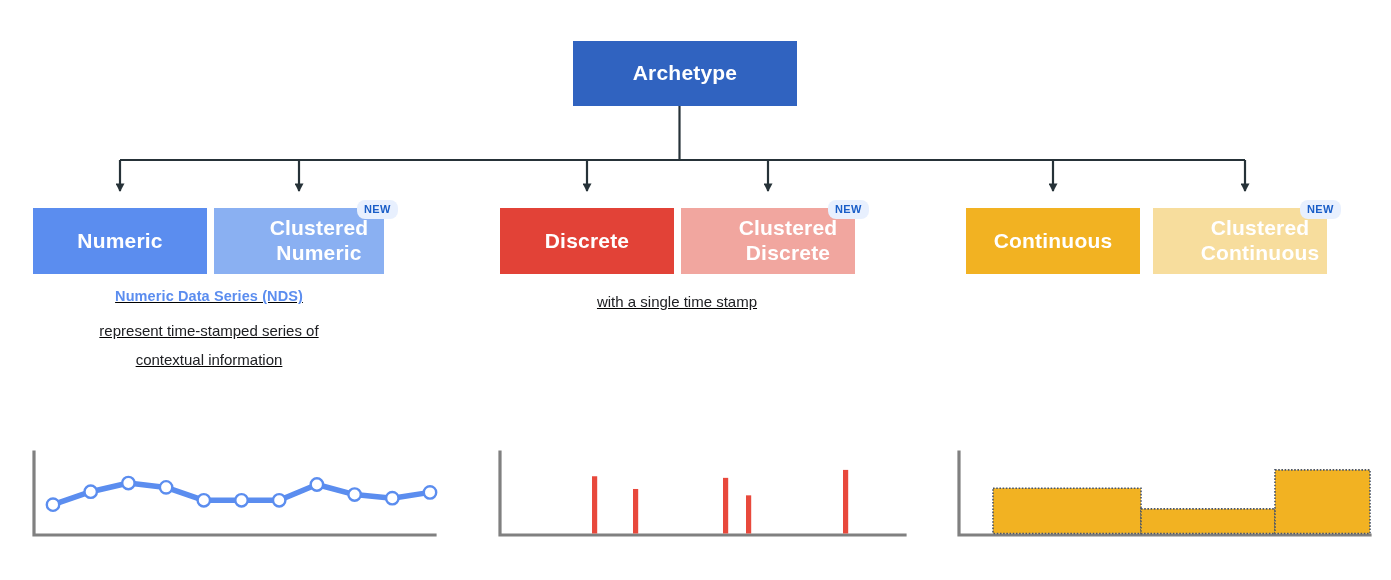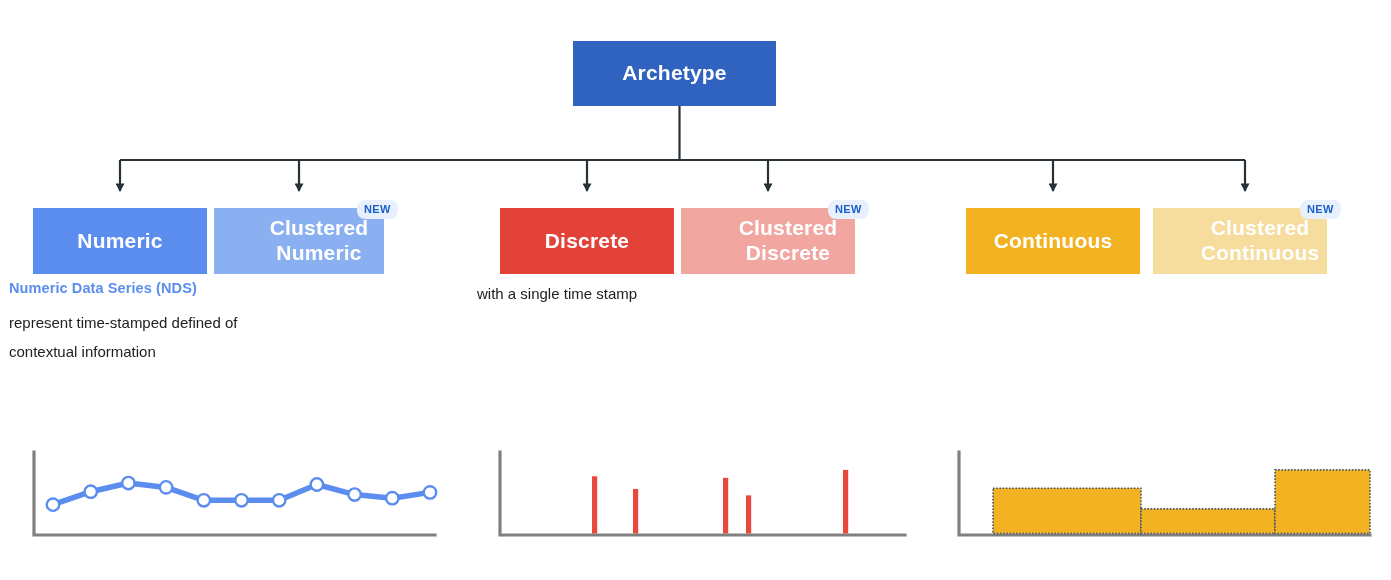--- a/index.html
+++ b/index.html
@@ -21,21 +21,21 @@
     display: flex;
     align-items: center;
     justify-content: center;
     text-align: center;
     color: #ffffff;
     font-weight: bold;
     letter-spacing: .2px;
     line-height: 1.18;
   }
   .node-root {
-    left: 573px; top: 41px; width: 203px; height: 65px;
+    left: 573px; top: 41px; width: 224px; height: 65px;
     background: #3063c0;
     font-size: 21px;
   }
 
   
   .node-box { height: 66px; font-size: 21px; }
   .node-box.two-line { font-size: 21px; padding-left: 40px; }
 
   .box-numeric            { left: 33px;   top: 208px; width: 174px; background: #5b8def; }
   .box-clustered-numeric  { left: 214px;  top: 208px; width: 170px; background: #8ab0f2; }
@@ -56,22 +56,24 @@
     border-radius: 8px;
     line-height: 1;
   }
   .badge-numeric  { left: 357px;  top: 200px; }
   .badge-discrete { left: 828px;  top: 200px; }
   .badge-cont     { left: 1300px; top: 200px; }
 
   
   .desc {
     position: absolute;
-    top: 280px;
+    top: 288px;
     width: 400px;
+    text-align: center;
+    text-decoration: underline;
   }
   .desc-1 { left: 9px; }
   .desc-2 { left: 477px; }
   .desc-3 { left: 952px; }
 
   .desc-title {
     font-size: 14.5px;
     font-weight: bold;
     letter-spacing: .1px;
     margin-bottom: 13px;
@@ -150,21 +152,21 @@
       <span>Clustered</span><br>
       <span>Continuous</span>
     </span>
   </div>
 
   <div class="new-badge badge-cont">NEW</div>
 
   <div class="desc desc-1">
     <div class="desc-title t-blue">Numeric Data Series (NDS)</div>
     <div class="desc-body">
-      <div>represent time-stamped defined of</div>
+      <div>represent time-stamped series of</div>
       <div>contextual information</div>
     </div>
   </div>
 
   <div class="desc desc-2">
     <div class="desc-body">
       <div>with a single time stamp</div>
     </div>
   </div>
 

